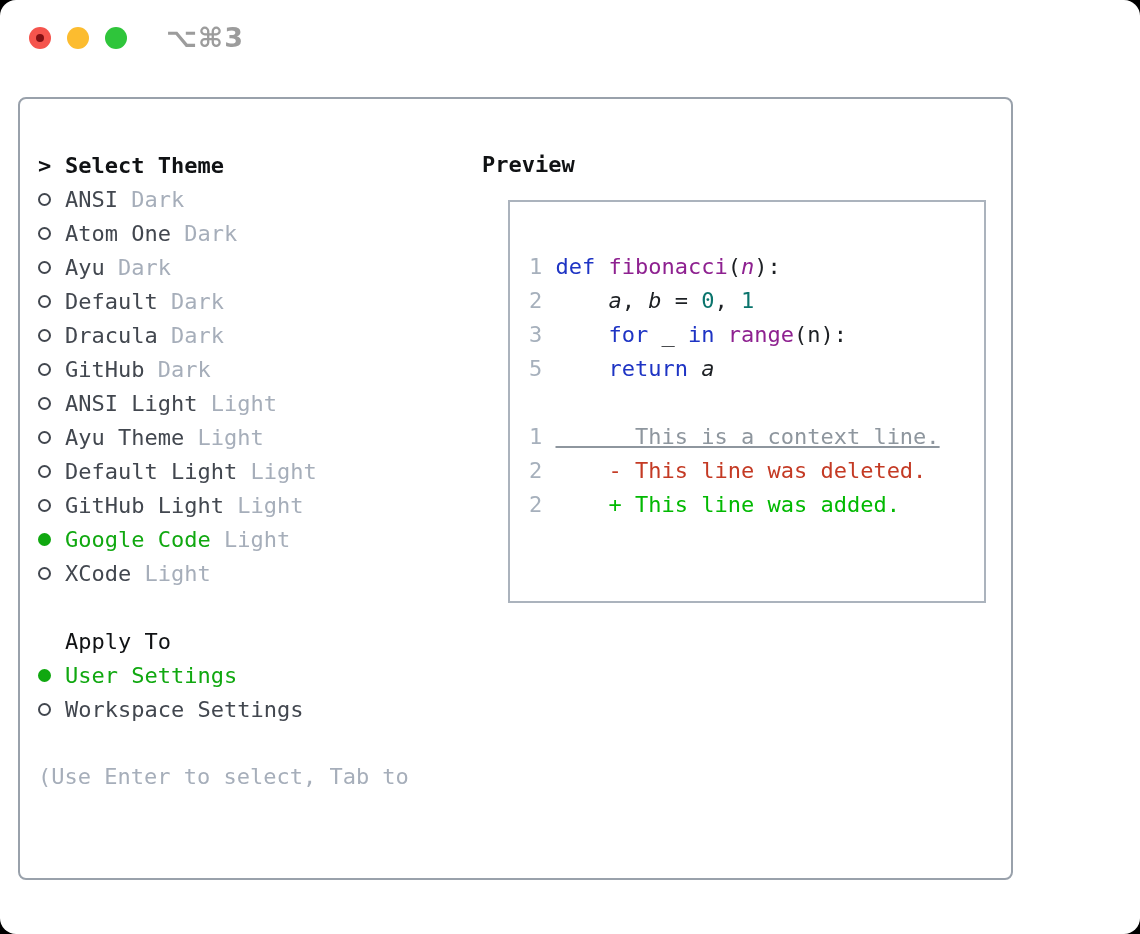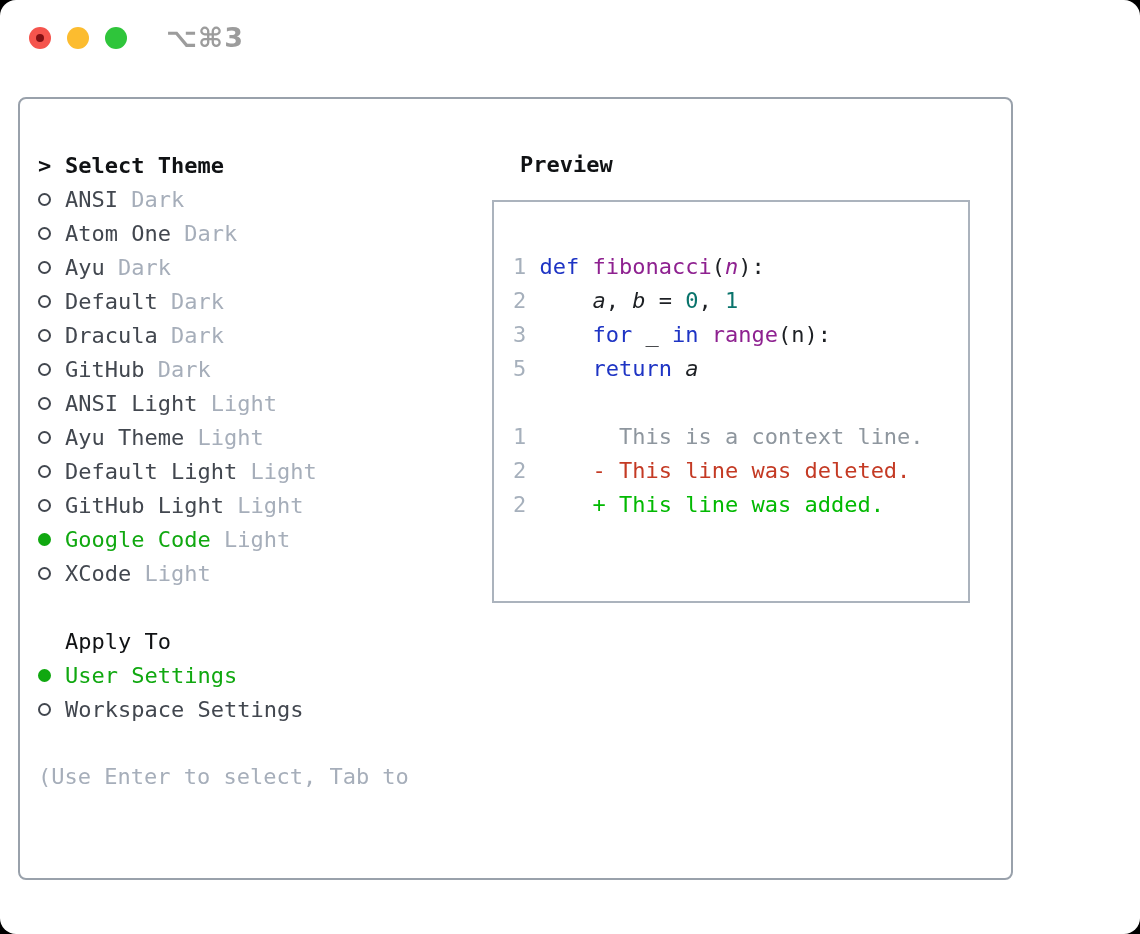--- a/index.html
+++ b/index.html
@@ -43,37 +43,37 @@
   .radio.selected{border-color:var(--accent-green);background:var(--accent-green);}
   .hdr-text{font-weight:bold;color:var(--heading);}
   .subhdr-text{color:var(--heading);}
   .name{color:var(--dark);}
   .row.sel .name{color:var(--accent-green);}
   .variant{color:var(--dim);margin-left:13.25px;}
   .spacer{height:34px;}
   .footer-line{height:34px;line-height:34px;color:var(--dim);white-space:pre;}
   
   .preview-title{
-    position:absolute;left:520px;top:148px;height:34px;line-height:34px;
+    position:absolute;left:482px;top:148px;height:34px;line-height:34px;
     font-size:22px;font-weight:bold;color:var(--heading);
   }
   .preview-box{
-    position:absolute;left:492px;top:200px;width:478px;height:403px;
+    position:absolute;left:508px;top:200px;width:478px;height:403px;
     border:2px solid var(--border-preview);background:#fff;
   }
   .preview-lines{padding:48px 0 0 19px;font-size:22px;}
   .code-line{height:34px;line-height:34px;white-space:pre;}
   .ln{display:inline-block;width:26.5px;color:var(--ln);}
   .seg-keyword{color:var(--kw);}
   .seg-function{color:var(--fn);}
   .seg-param{color:var(--fn);font-style:italic;}
   .seg-number{color:var(--numlit);}
   .seg-plain{color:var(--code);}
   .seg-ident{color:var(--code);font-style:italic;}
-  .seg-context{color:var(--ctx);}
+  .seg-context{color:var(--ctx);text-decoration:underline;}
   .seg-deleted{color:var(--del);}
   .seg-added{color:var(--add);}
 </style>
 </head>
 <body>
 
 <div class="window">
 
   <div class="titlebar">
     <div class="tl-btn tl-close">

